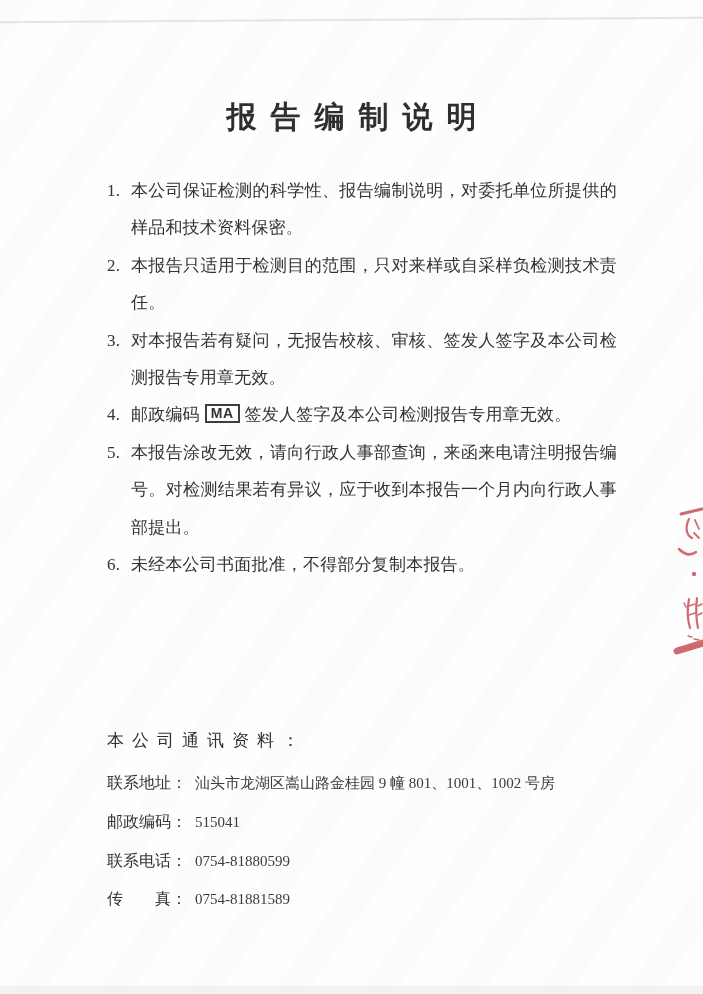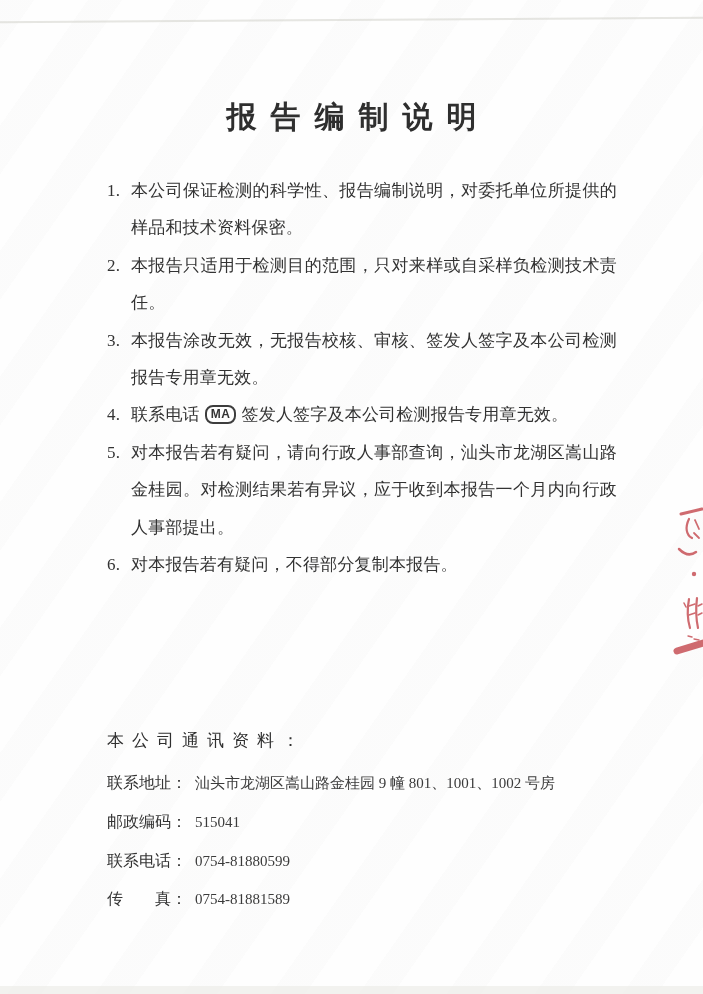--- a/index.html
+++ b/index.html
@@ -57,24 +57,24 @@
     left: 0; top: 0;
   }
   ol.notes .txt {
     display: block;
     width: 486px;
     text-align: justify;
   }
   .cma-mark {
     display: inline-block;
     border: 2px solid #3d3d3d;
-    border-radius: 8px;
+    border-radius: 0;
     font-family: "Liberation Sans", "DejaVu Sans", sans-serif;
     font-weight: bold;
-    font-size: 12px;
+    font-size: 14px;
     line-height: 13px;
     padding: 1px 4px;
     margin: 0 5px;
     letter-spacing: 0.5px;
     position: relative;
     top: -2px;
     color: #333;
   }
   .contact {
     margin: 143px 0 0 107px;
@@ -124,33 +124,33 @@
     <li>
       <span class="num">1.</span>
       <span class="txt">本公司保证检测的科学性、报告编制说明，对委托单位所提供的样品和技术资料保密。</span>
     </li>
     <li>
       <span class="num">2.</span>
       <span class="txt">本报告只适用于检测目的范围，只对来样或自采样负检测技术责任。</span>
     </li>
     <li>
       <span class="num">3.</span>
-      <span class="txt">本报告涂改无效，无报告校核、审核、签发人签字及本公司检测报告专用章无效。</span>
+      <span class="txt">对本报告若有疑问，无报告校核、审核、签发人签字及本公司检测报告专用章无效。</span>
     </li>
     <li>
       <span class="num">4.</span>
-      <span class="txt"><span>联系电话</span><span class="cma-mark">MA</span><span>签发人签字及本公司检测报告专用章无效。</span></span>
+      <span class="txt"><span>邮政编码</span><span class="cma-mark">MA</span><span>签发人签字及本公司检测报告专用章无效。</span></span>
     </li>
     <li>
       <span class="num">5.</span>
-      <span class="txt">对本报告若有疑问，请向行政人事部查询，汕头市龙湖区嵩山路金桂园。对检测结果若有异议，应于收到本报告一个月内向行政人事部提出。</span>
+      <span class="txt">本报告涂改无效，请向行政人事部查询，来函来电请注明报告编号。对检测结果若有异议，应于收到本报告一个月内向行政人事部提出。</span>
     </li>
     <li>
       <span class="num">6.</span>
-      <span class="txt">对本报告若有疑问，不得部分复制本报告。</span>
+      <span class="txt">未经本公司书面批准，不得部分复制本报告。</span>
     </li>
   </ol>
 
   <div class="contact">
     <div class="contact-heading">本公司通讯资料：</div>
     <div class="contact-row">
       <span class="label">联系地址：</span><span class="value">汕头市龙湖区嵩山路金桂园 9 幢 801、1001、1002 号房</span>
     </div>
     <div class="contact-row">
       <span class="label">邮政编码：</span><span class="value">515041</span>

